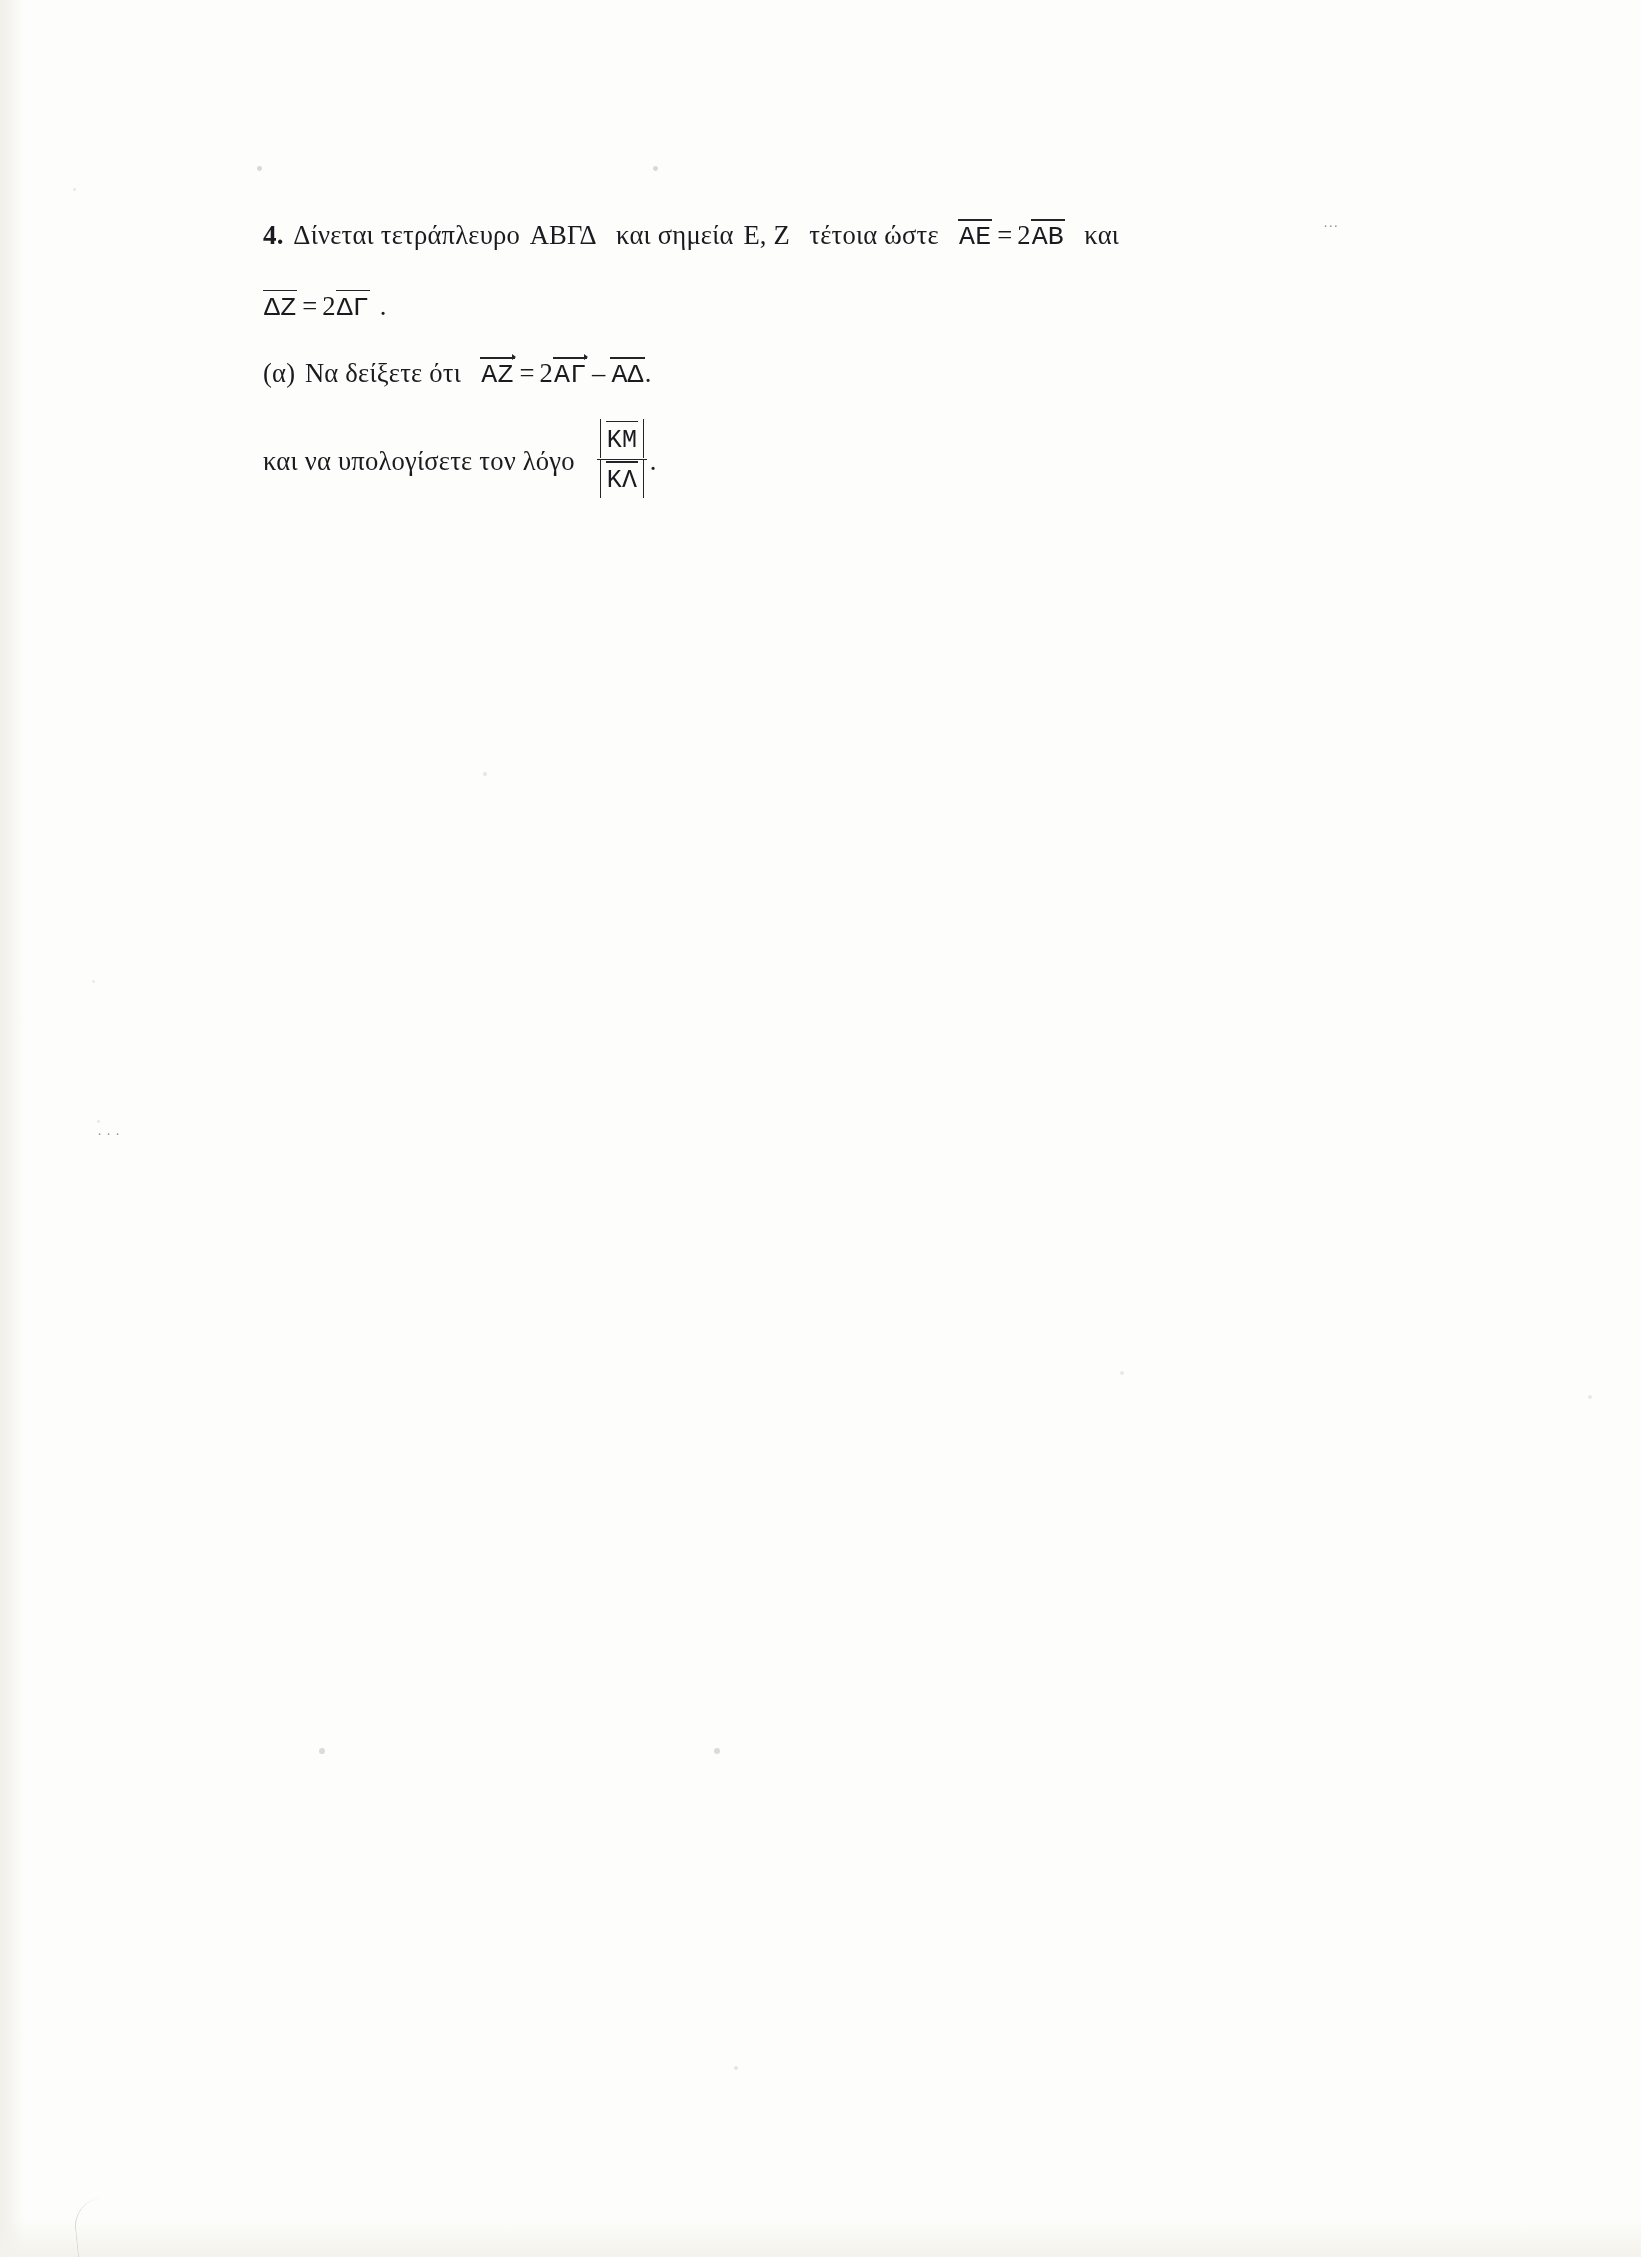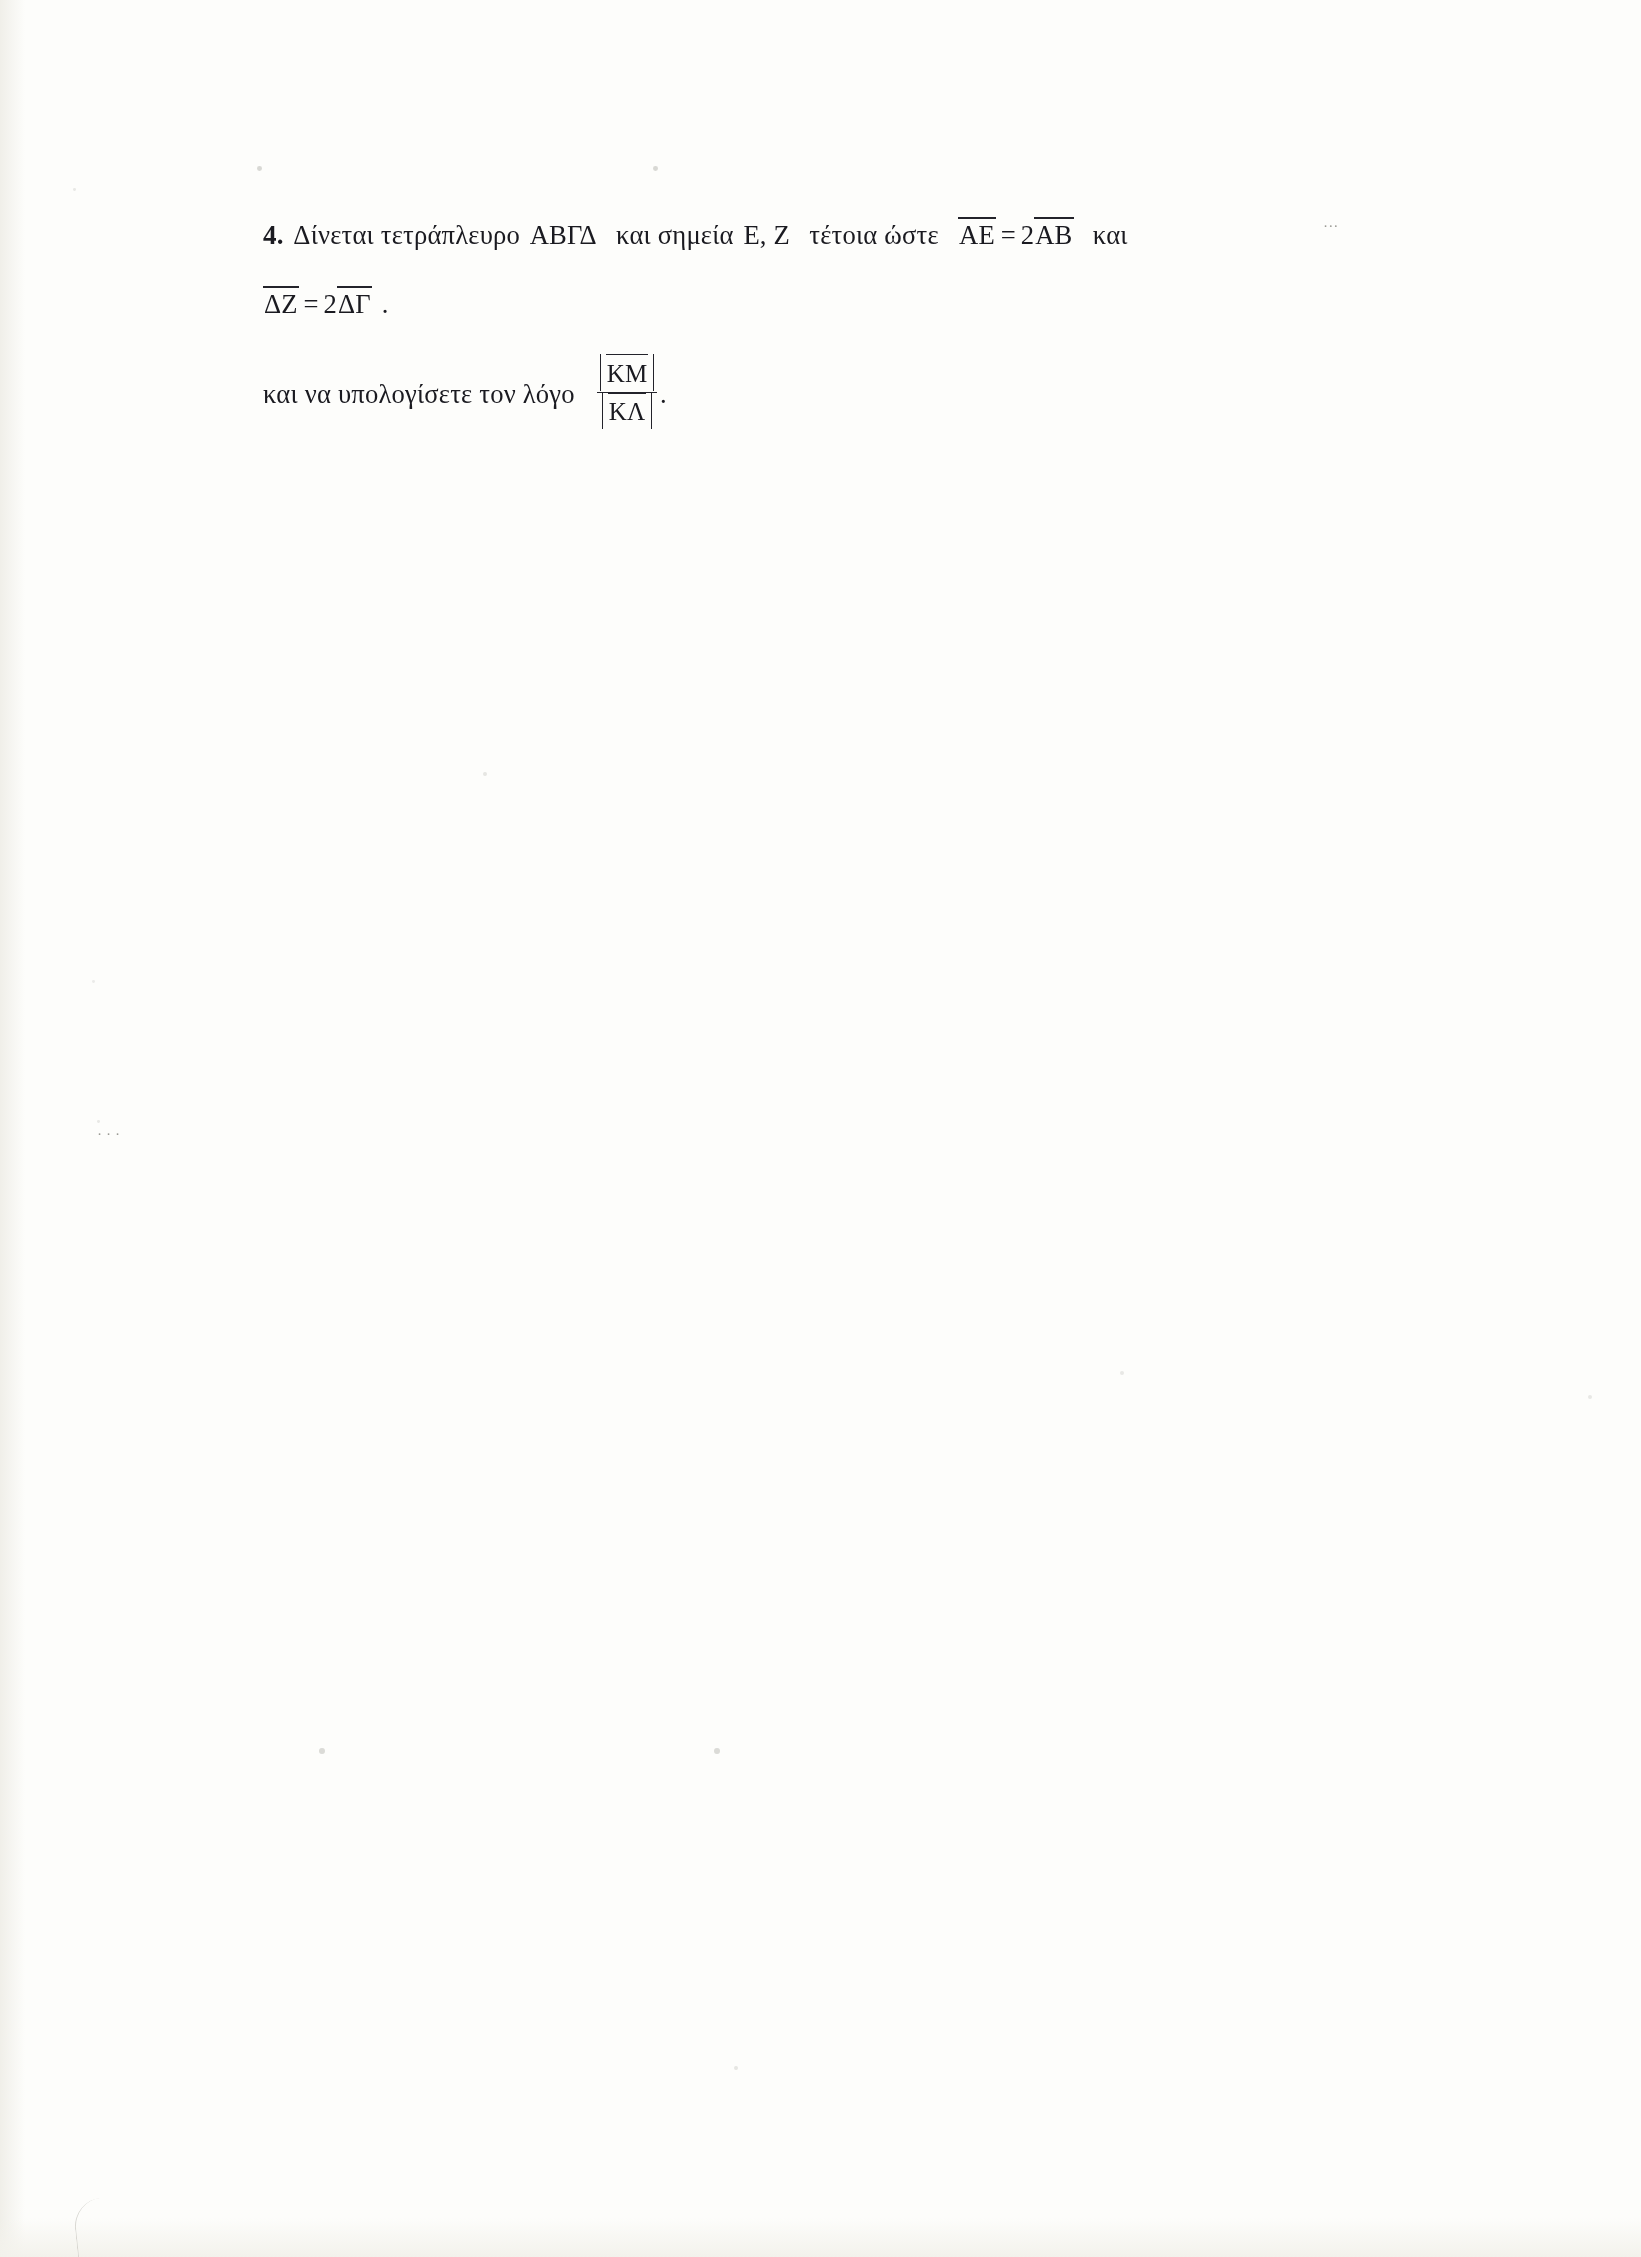--- a/index.html
+++ b/index.html
@@ -73,20 +73,21 @@
 
   .sp { display: inline-block; width: 9.7px; }
   .sp-wide { display: inline-block; width: 19.3px; }
 
   
   .vec {
     position: relative;
     display: inline-block;
     padding: 0 1px;
     font-style: normal;
+    font-family: Liberation Mono, monospace;
   }
   .vec::before {
     content: "";
     position: absolute;
     left: 0; right: 0;
     top: -4.8px;
     height: 1.4px;
     background: #23232a;
   }
   .vec.arrow::after {
@@ -174,20 +175,23 @@
   <div class="content">
 
     <div class="line l1">
       <span class="num">4.</span><span class="sp"></span><span>Δίνεται τετράπλευρο</span><span class="sp"></span><span>ΑΒΓΔ</span><span class="sp-wide"></span><span>και σημεία</span><span class="sp"></span><span>Ε, Ζ</span><span class="sp-wide"></span><span>τέτοια ώστε</span><span class="sp-wide"></span><span class="eq"><span class="vec">ΑΕ</span><span class="op">=</span><span>2</span><span class="vec">ΑΒ</span></span><span class="sp-wide"></span><span>και</span>
     </div>
 
     <div class="line l2">
       <span class="eq"><span class="vec">ΔΖ</span><span class="op">=</span><span>2</span><span class="vec">ΔΓ</span></span><span class="sp"></span><span>.</span>
     </div>
 
+    <div class="line l3">
+      <span>(α)</span><span class="sp"></span><span>Να δείξετε ότι</span><span class="sp-wide"></span><span class="eq"><span class="vec arrow">ΑΖ</span><span class="op">=</span><span>2</span><span class="vec arrow">ΑΓ</span><span class="op">–</span><span class="vec">ΑΔ</span><span>.</span></span>
+    </div>
 
 
     <div class="line l5">
       <span>και να υπολογίσετε τον λόγο</span><span class="sp-wide"></span><span class="frac"><span class="top"><span class="abs"><span class="vec">ΚΜ</span></span></span><span class="bar"></span><span class="bot"><span class="abs"><span class="vec">ΚΛ</span></span></span></span><span>.</span>
     </div>
 
   </div>
 </div>
 
 

